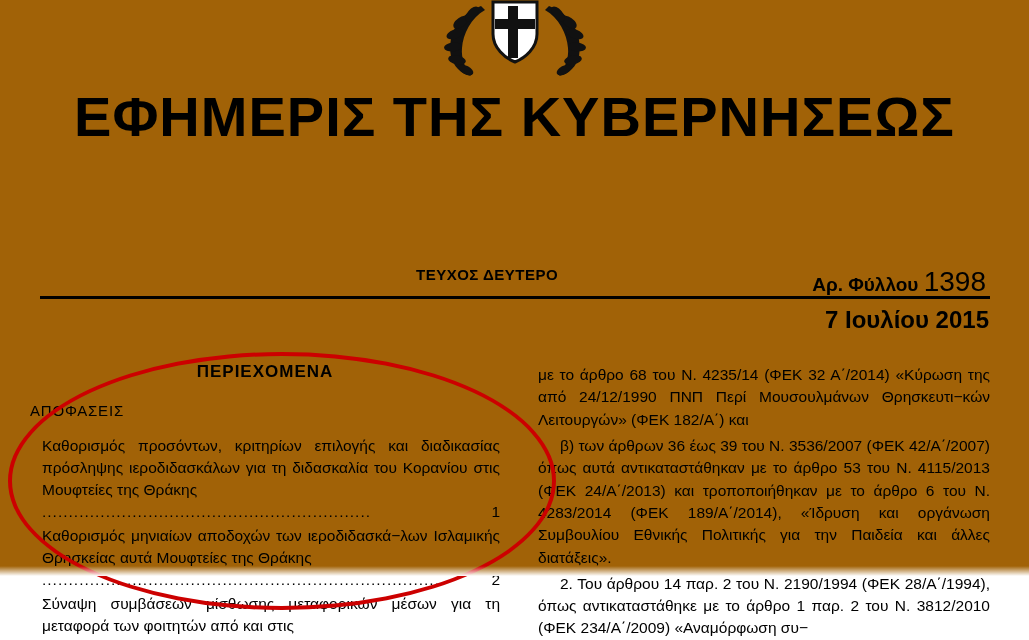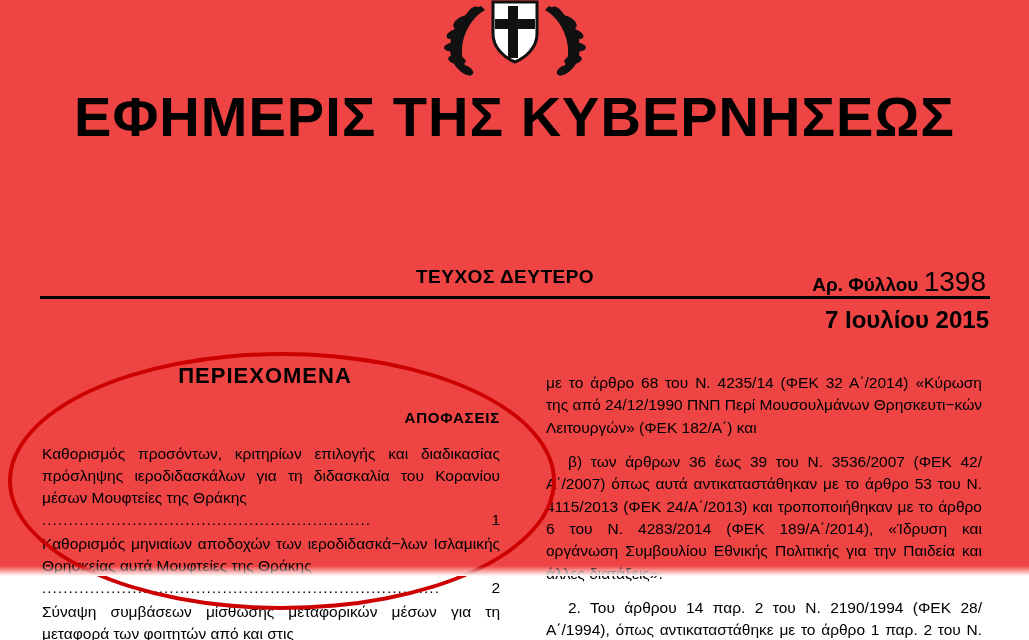--- a/index.html
+++ b/index.html
@@ -12,21 +12,21 @@
     height: 640px;
     overflow: hidden;
     font-family: "Liberation Sans", sans-serif;
     color: #000000;
     position: relative;
   }
   .page {
     position: relative;
     width: 1029px;
     height: 576px;
-    background: #ef4444;
+    background: #a16207;
   }
 
   
   .emblem-wrap {
     position: absolute;
     top: 0px;
     left: 0;
     width: 1029px;
     text-align: center;
     height: 80px;
@@ -63,21 +63,21 @@
     position: absolute;
     top: 266px;
     left: 46px;
     width: 940px;
     height: 24px;
   }
   .issue-type {
     position: absolute;
     left: 370px;
     top: 0;
-    font-size: 19px;
+    font-size: 15px;
     font-weight: bold;
     letter-spacing: 0.5px;
     white-space: nowrap;
   }
   .issue-number {
     position: absolute;
     right: 0;
     top: 0;
     font-size: 19px;
     font-weight: bold;
@@ -117,27 +117,27 @@
     width: 470px;
   }
   .col-right {
     left: 534px;
     width: 460px;
   }
 
   .contents-head {
     text-align: center;
     font-weight: bold;
-    font-size: 22px;
+    font-size: 17px;
     letter-spacing: 1px;
     margin: 0 0 16px 0;
   }
   .decisions-head {
-    text-align: right;
-    font-weight: bold;
+    text-align: left;
+    font-weight: normal;
     font-size: 15px;
     letter-spacing: 0.8px;
     margin: 0 0 14px 0;
   }
   .toc-entry {
     position: relative;
     margin: 0 0 2px 0;
     padding-left: 12px;
     font-size: 15.5px;
     line-height: 1.42;
@@ -149,21 +149,21 @@
     position: absolute;
     right: 0;
     bottom: 0;
     font-size: 15.5px;
   }
   .dots {
     letter-spacing: 1px;
   }
 
   .para {
-    margin: 12px;
+    margin: 4px;
     text-indent: 22px;
     font-size: 15.5px;
     line-height: 1.44;
     text-align: justify;
   }
   .para.noindent {
     text-indent: 0;
   }
 
   
@@ -237,21 +237,21 @@
   </div>
 
   <div class="rule"></div>
   <div class="issue-date">7 Ιουλίου 2015</div>
 
   <div class="col col-left">
     <div class="contents-head">ΠΕΡΙΕΧΟΜΕΝΑ</div>
     <div class="decisions-head">ΑΠΟΦΑΣΕΙΣ</div>
 
     <div class="toc-entry">
-      <span class="txt">Καθορισμός προσόντων, κριτηρίων επιλογής και διαδικασίας πρόσληψης ιεροδιδασκάλων για τη διδασκαλία του Κορανίου μέσων Μουφτείες της Θράκης</span>
+      <span class="txt">Καθορισμός προσόντων, κριτηρίων επιλογής και διαδικασίας πρόσληψης ιεροδιδασκάλων για τη διδασκαλία του Κορανίου στις Μουφτείες της Θράκης</span>
       <span class="dots">..............................................................</span>
       <span class="pg">1</span>
     </div>
 
     <div class="toc-entry">
       <span class="txt">Καθορισμός μηνιαίων αποδοχών των ιεροδιδασκά−λων Ισλαμικής Θρησκείας αυτά Μουφτείες της Θράκης</span>
       <span class="dots">...........................................................................</span>
       <span class="pg">2</span>
     </div>
 

